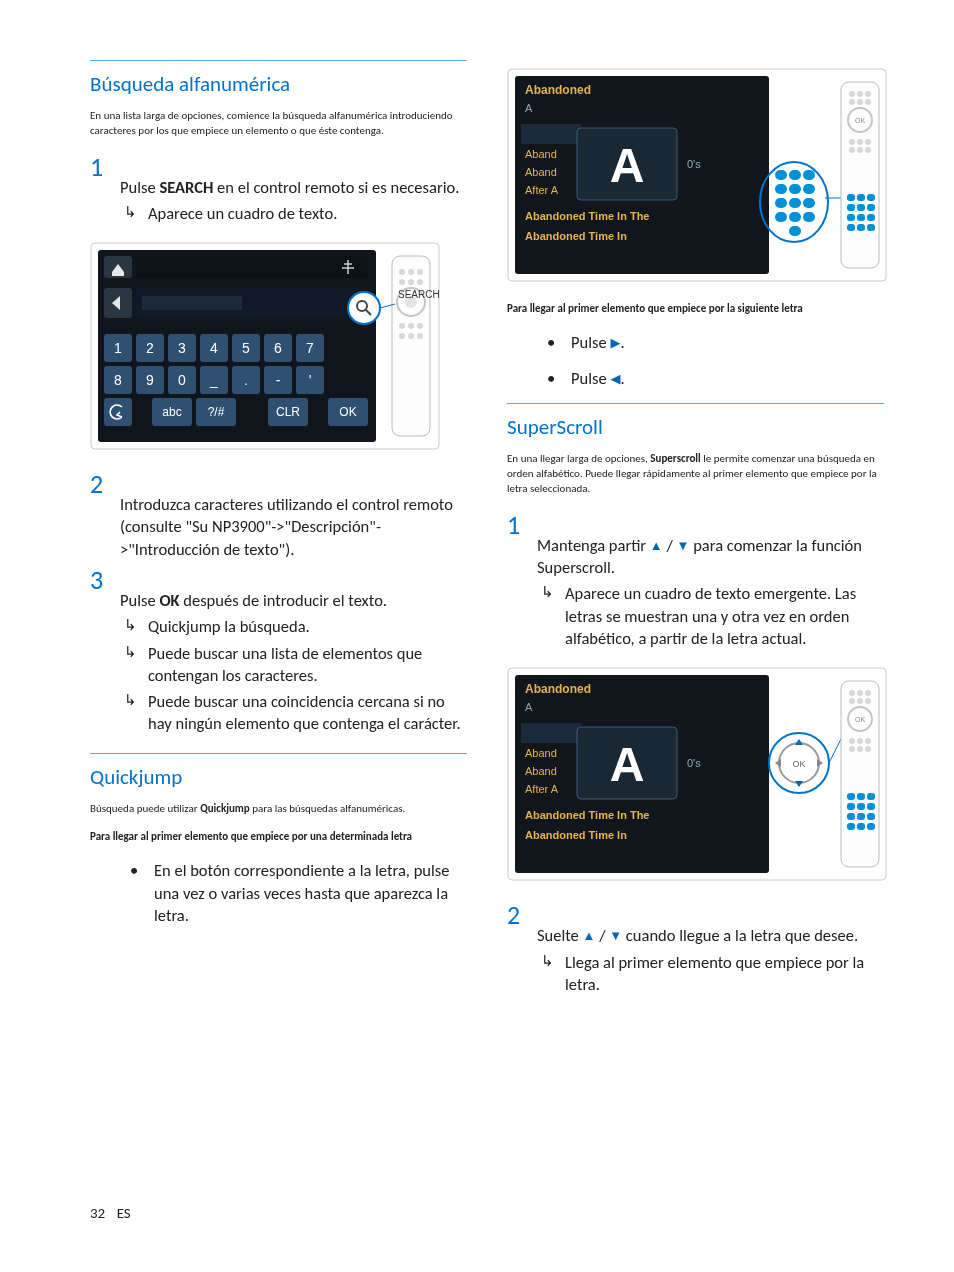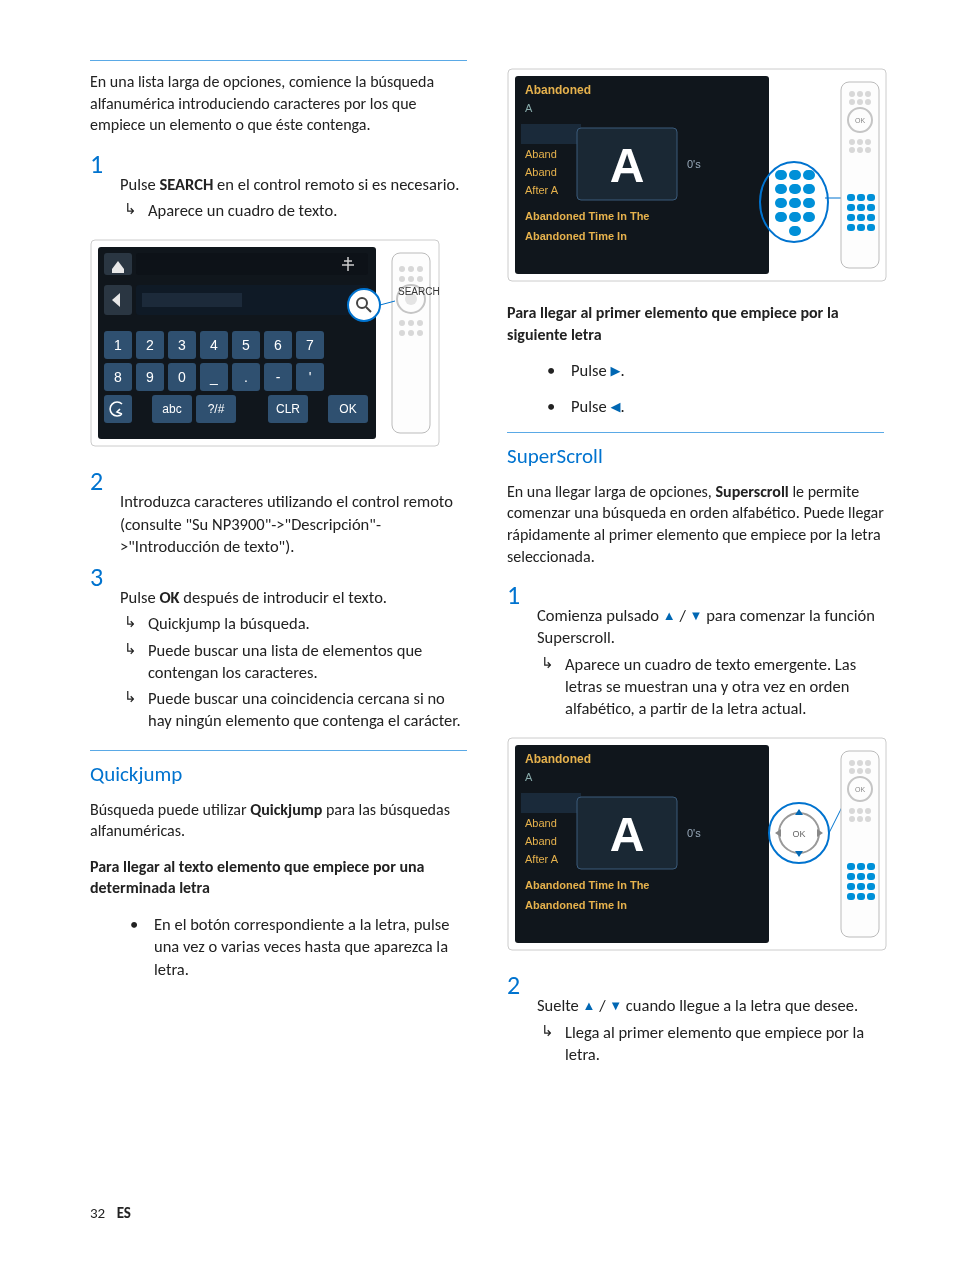--- a/index.html
+++ b/index.html
@@ -22,21 +22,21 @@
     border-top: 1px solid #5aa9e6;
     margin: 0 0 10px 0;
   }
   .h3 {
     color: #0073cf;
     font-weight: 400;
     font-size: 21px;
     margin-bottom: 12px;
   }
   .para {
-    font-size: 16px;
+    font-size: 11px;
     line-height: 1.35;
     margin-bottom: 14px;
     font-weight: 300;
   }
   .bold { font-weight: 600; }
   .steps { list-style: none; margin-bottom: 14px; }
   .step { display: flex; margin-bottom: 6px; }
   .step .num {
     color: #0073cf;
     font-size: 26px;
@@ -80,30 +80,31 @@
   .img-block1 { width: 350px; height: 208px; }
   .img-block2 { width: 380px; height: 214px; }
   .img-block3 { width: 380px; height: 214px; }
   .footer {
     position: absolute;
     bottom: 50px;
     left: 90px;
     font-size: 15px;
     font-weight: 300;
   }
-  .footer .lang { font-weight: 700; margin-left: 8px; margin-top: 44px; }
+  .footer .lang { font-weight: 400; margin-left: 8px; margin-top: 44px; }
   .tri { font-size: 13px; color: #0067b3; vertical-align: 1px; }
 </style>
 </head>
 <body>
 
 <div class="columns">
 
   <div class="col">
     <hr class="rule">
+    <div class="h3">Búsqueda alfanumérica</div>
     <p class="para">En una lista larga de opciones, comience la búsqueda alfanumérica introduciendo caracteres por los que empiece un elemento o que éste contenga.</p>
 
     <ol class="steps">
       <li class="step">
         <span class="num">1</span>
         <div class="body">
           <span>Pulse </span><span class="bold">SEARCH</span><span> en el control remoto si es necesario.</span>
           <ul class="sub">
             <li>
                 <span class="arrow-icon">↳</span>
@@ -230,21 +231,21 @@
           </ul>
         </div>
       </li>
     </ol>
 
     <hr class="rule">
     <div class="h3">Quickjump</div>
     <p class="para">
       <span>Búsqueda puede utilizar </span><span class="bold">Quickjump</span><span> para las búsquedas alfanuméricas.</span>
     </p>
-    <p class="para bold">Para llegar al texto elemento que empiece por una determinada letra</p>
+    <p class="para bold">Para llegar al primer elemento que empiece por una determinada letra</p>
     <ul class="bullets">
       <li>
           <span class="dot">•</span>
           <span>En el botón correspondiente a la letra, pulse una vez o varias veces hasta que aparezca la letra.</span>
         </li>
     </ul>
   </div>
 
   <div class="col">
 
@@ -334,21 +335,21 @@
     <hr class="rule">
     <div class="h3">SuperScroll</div>
     <p class="para">
       <span>En una llegar larga de opciones, </span><span class="bold">Superscroll</span><span> le permite comenzar una búsqueda en orden alfabético. Puede llegar rápidamente al primer elemento que empiece por la letra seleccionada.</span>
     </p>
 
     <ol class="steps">
       <li class="step">
         <span class="num">1</span>
         <div class="body">
-          <span>Comienza pulsado </span><span class="tri">▲</span> / <span class="tri">▼</span><span> para comenzar la función Superscroll.</span>
+          <span>Mantenga partir </span><span class="tri">▲</span> / <span class="tri">▼</span><span> para comenzar la función Superscroll.</span>
           <ul class="sub">
             <li>
                 <span class="arrow-icon">↳</span>
                 <span>Aparece un cuadro de texto emergente. Las letras se muestran una y otra vez en orden alfabético, a partir de la letra actual.</span>
               </li>
           </ul>
         </div>
       </li>
     </ol>
 

